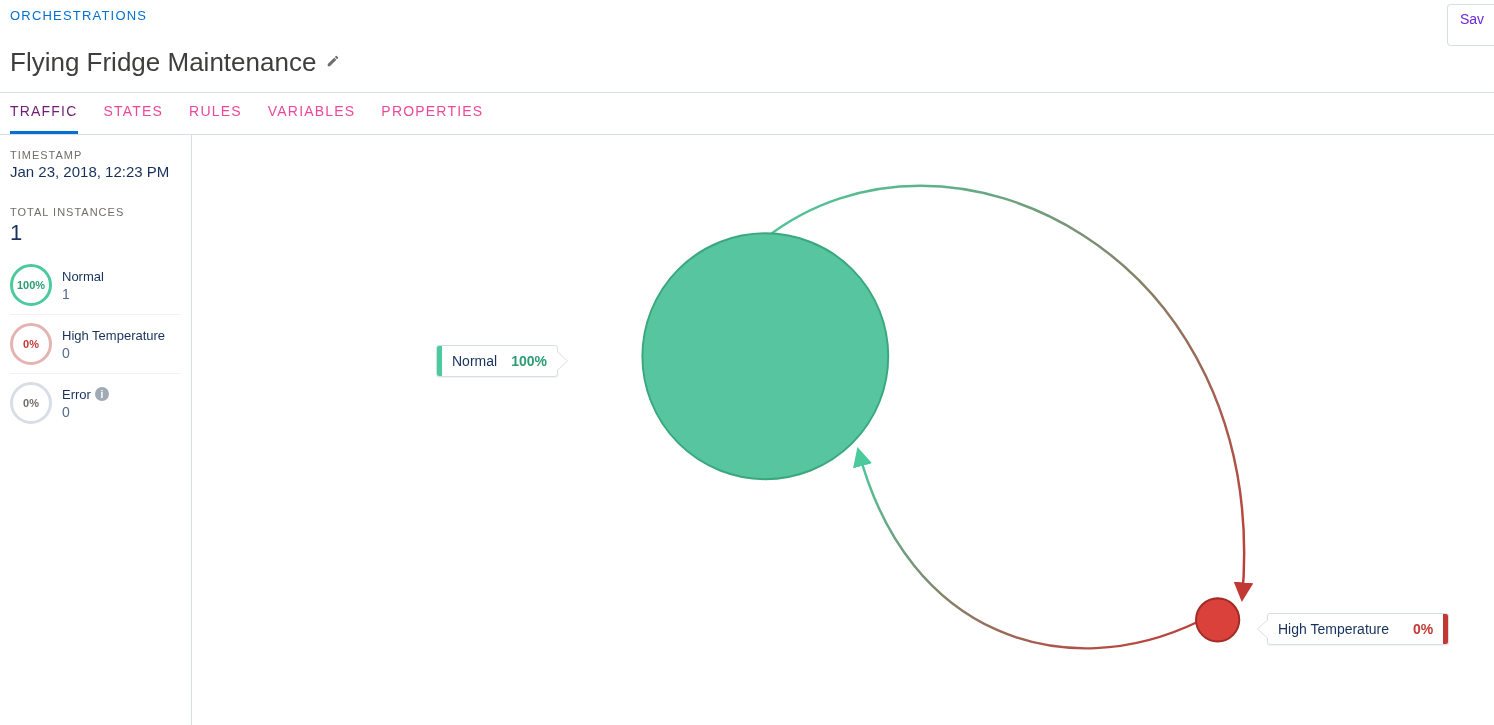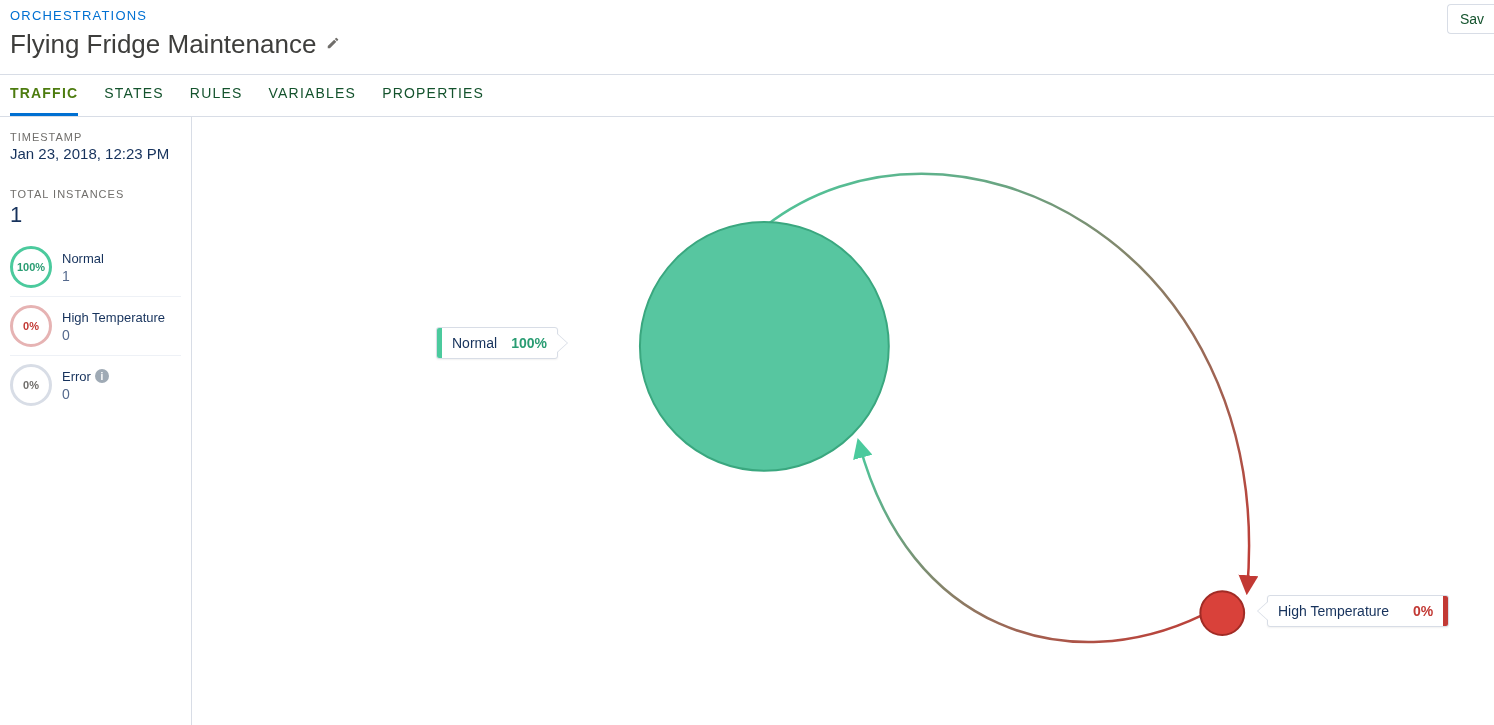--- a/index.html
+++ b/index.html
@@ -24,59 +24,59 @@
   .breadcrumb {
     color: #0070d2;
     letter-spacing: 1.2px;
     font-size: 13px;
     font-weight: 500;
   }
   .title-row {
     display: flex;
     align-items: center;
     gap: 10px;
-    margin-top: 6px;
+    margin-top: 24px;
   }
   .title {
     font-size: 26px;
     font-weight: 400;
     color: #3e3e3c;
   }
   .edit-icon svg { width: 14px; height: 14px; fill: #706e6b; }
   .save-btn {
     position: absolute;
     right: 0;
     top: 4px;
     border: 1px solid #d8dde6;
     border-right: none;
     border-radius: 4px 0 0 4px;
     background: #fff;
-    padding: 6px 10px 6px 12px;
+    padding: 6px 10px 18px 12px;
     font-size: 14px;
-    color: #14532d;
+    color: #6d28d9;
     cursor: pointer;
   }
   .tabs {
     display: flex;
     gap: 26px;
     padding: 0 10px;
     border-bottom: 1px solid #d8dde6;
   }
   .tab {
     padding: 10px 0 12px 0;
     font-size: 14px;
     letter-spacing: 1.2px;
-    color: #14532d;
+    color: #ec4899;
     cursor: pointer;
     border-bottom: 3px solid transparent;
   }
   .tab.active {
-    color: #4d7c0f;
+    color: #701a75;
     border-bottom-color: #0070d2;
-    font-weight: 700;
+    font-weight: 400;
   }
   .content {
     flex: 1;
     display: flex;
     min-height: 0;
   }
   .sidebar {
     width: 192px;
     border-right: 1px solid #d8dde6;
     padding: 14px 10px;

